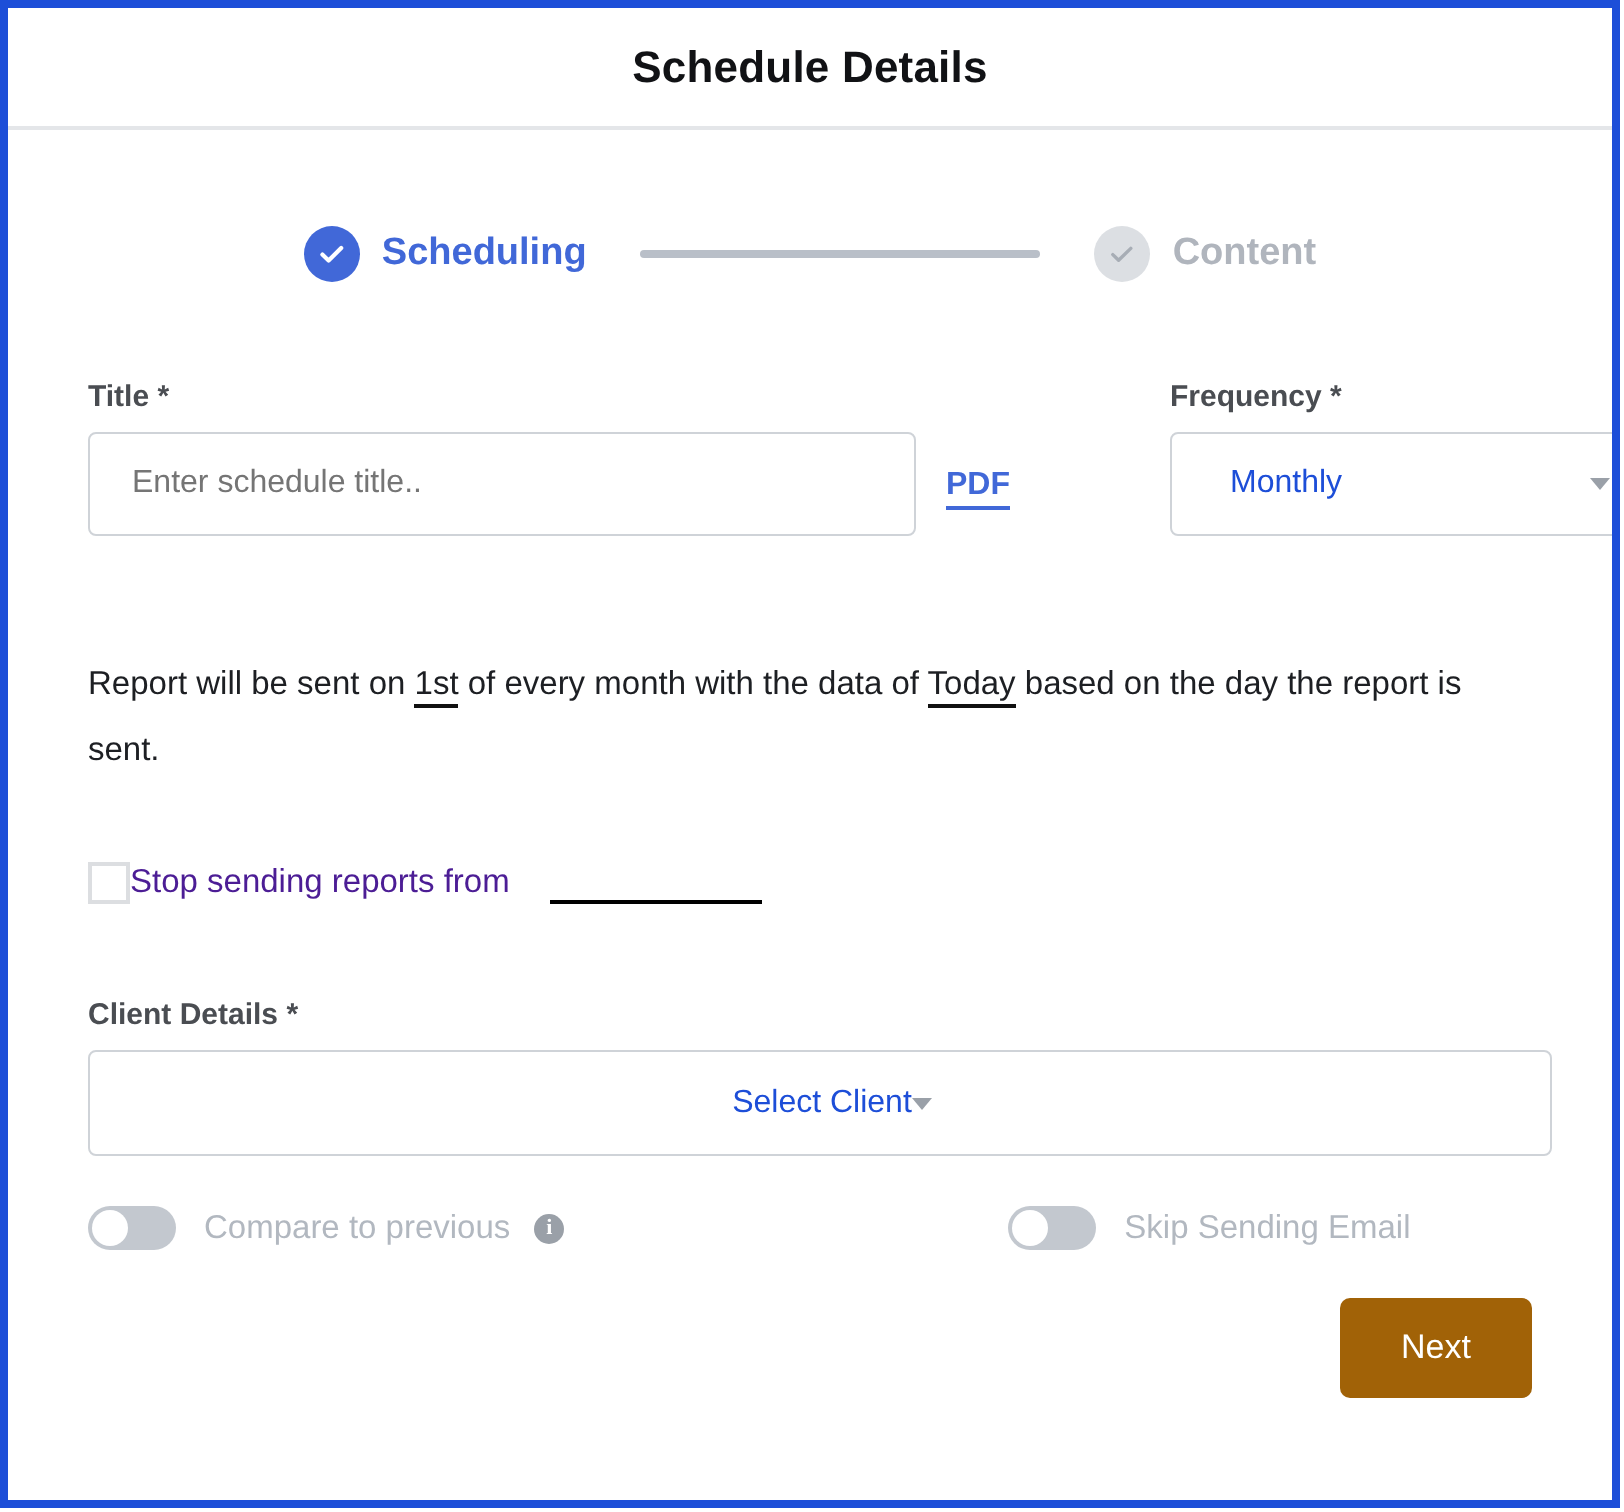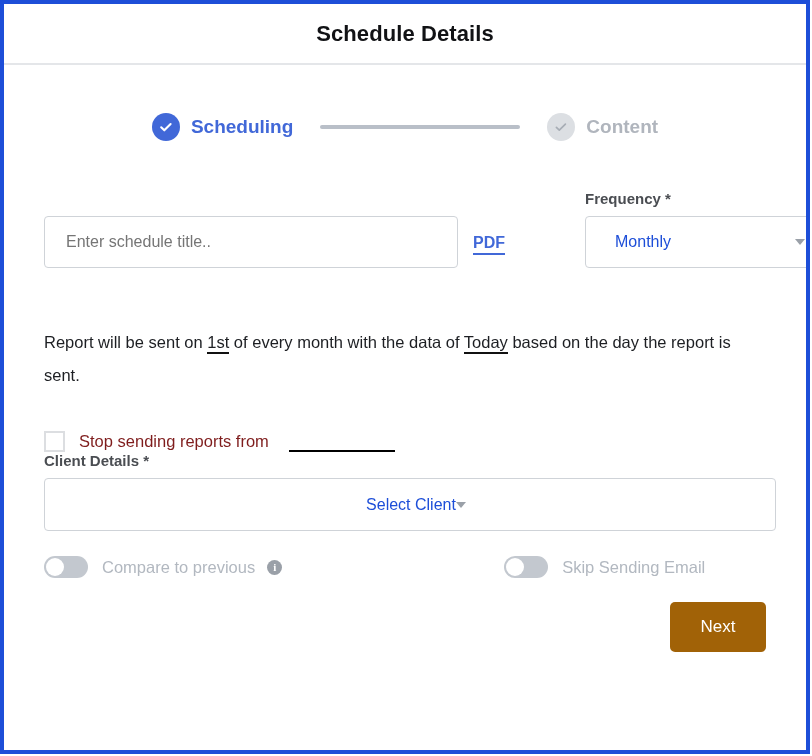--- a/index.html
+++ b/index.html
@@ -157,33 +157,32 @@
     width: 21px;
     height: 21px;
     border: 2px solid #dcdee1;
     background: #ffffff;
     box-sizing: border-box;
     flex: none;
     cursor: pointer;
   }
   .check-label {
     font-size: 16.5px;
-    color: #7f1d1d;
-    margin-left: 14px;
+    color: #4c1d95;
   }
   .blank-underline {
     width: 106px;
     border-bottom: 2px solid #000;
     height: 18px;
     margin-left: 20px;
     cursor: pointer;
   }
 
   
-  .client-group { }
+  .client-group { margin-top: 47px; }
   .client-group .select-box {
     width: 732px;
     height: 53px;
     justify-content: center;
   }
 
   
   .toggle-row {
     display: flex;
     align-items: center;
@@ -284,20 +283,21 @@
       <span class="step-label inactive">Content</span>
     </div>
 
   </div>
 
   <div class="form-body">
 
     <div class="row" style="margin-top:49px;">
 
       <div>
+        <label class="field-label">Title *</label>
         <input class="text-input" type="text" placeholder="Enter schedule title.." style="">
       </div>
 
       <a class="pdf-link">PDF</a>
 
       <div class="freq-group">
         <label class="field-label">Frequency *</label>
         <div class="select-box">
           <span class="select-value">Monthly</span>
           <span class="caret"></span>

